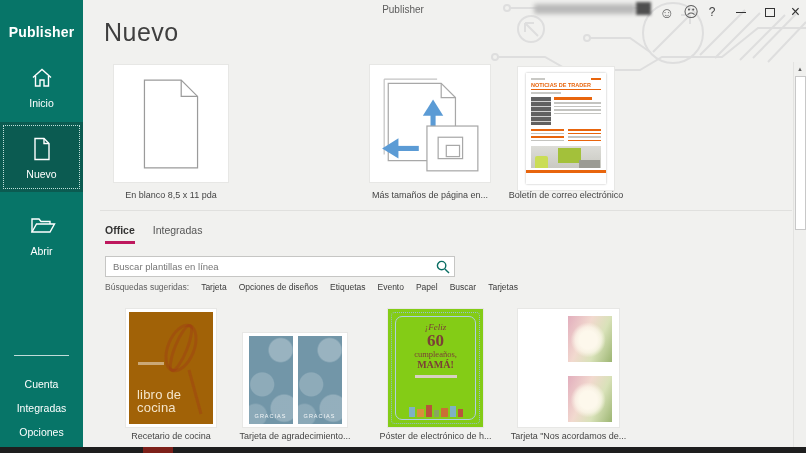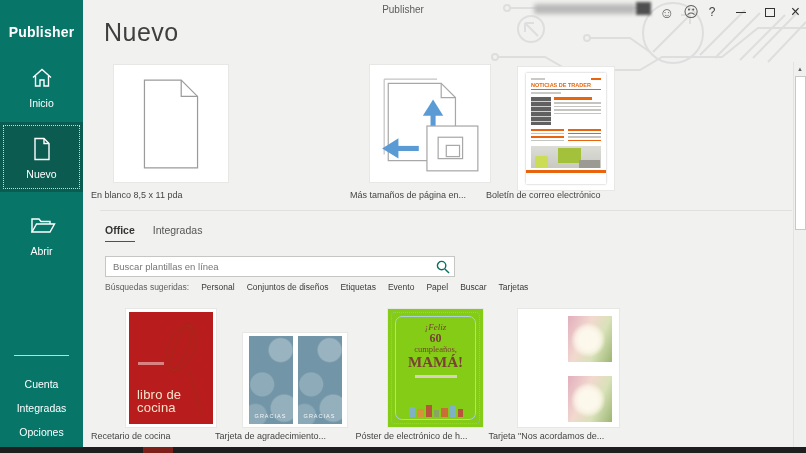--- a/index.html
+++ b/index.html
@@ -36,35 +36,35 @@
   
   .decor{position:absolute;left:490px;top:0;pointer-events:none;}
 
   
   .page-heading{position:absolute;left:104px;top:18px;font-size:25px;font-weight:300;color:#3f3f3f;letter-spacing:.5px;}
 
   
   .tpl{position:absolute;cursor:pointer;}
   .thumb{background:#fff;border:1px solid #e7e7e5;box-sizing:border-box;display:flex;align-items:center;justify-content:center;}
   .tpl-label{position:absolute;left:50%;transform:translateX(-50%);bottom:0;width:160px;
-             font-size:9px;color:#454545;white-space:nowrap;}
+             text-align:center;font-size:9px;color:#454545;white-space:nowrap;}
   .t1{left:113px;top:64px;width:116px;height:136px;}
   .t2{left:241px;top:64px;width:116px;height:136px;}
   .t3{left:369px;top:64px;width:122px;height:136px;}
   .t4{left:517px;top:66px;width:98px;height:134px;}
   .t1 .thumb,.t2 .thumb{width:116px;height:119px;}
   .t3 .thumb{width:122px;height:119px;}
   .t4 .thumb{width:98px;height:125px;}
 
   .row1-sep{position:absolute;left:100px;top:210px;width:692px;border-top:1px solid #e0e0de;}
 
   
   .tabs{position:absolute;left:105px;top:224px;display:flex;gap:18px;}
   .tab{font-size:10.5px;color:#555;padding-bottom:5px;cursor:pointer;}
-  .tab.active{color:#333;font-weight:bold;border-bottom:1px solid #be185d;}
+  .tab.active{color:#333;font-weight:bold;border-bottom:3px solid #be185d;}
 
   
   .search-box{position:absolute;left:105px;top:256px;width:350px;height:21px;background:#fff;
               border:1px solid #c6c6c4;box-sizing:border-box;}
   .search-box input{position:absolute;left:0;top:0;width:328px;height:19px;border:0;outline:0;
               padding:0 0 0 7px;font-size:9.5px;font-family:"Liberation Sans",sans-serif;color:#444;background:transparent;}
   .search-box input::placeholder{color:#767676;opacity:1;}
   .search-icon-btn{position:absolute;right:4px;top:3px;width:14px;height:14px;cursor:pointer;}
 
   .suggestions{position:absolute;left:105px;top:282px;display:flex;gap:12px;font-size:8.5px;white-space:nowrap;}
@@ -74,43 +74,43 @@
   
   .g1{left:125px;top:308px;width:92px;height:133px;}
   .g2{left:242px;top:308px;width:106px;height:133px;}
   .g3{left:387px;top:308px;width:97px;height:133px;}
   .g4{left:517px;top:308px;width:103px;height:133px;}
   .g1 .thumb{width:92px;height:120px;padding:3px;}
   .g2 .thumb{width:106px;height:96px;margin-top:24px;padding:4px;gap:5px;}
   .g3 .thumb{width:97px;height:120px;position:relative;}
   .g4 .thumb{width:103px;height:120px;position:relative;}
 
-  .cookbook{position:relative;width:100%;height:100%;background:#b91c1c;overflow:hidden;}
+  .cookbook{position:relative;width:100%;height:100%;background:#a16207;overflow:hidden;}
   .cookbook .author-line{position:absolute;left:9px;top:50px;width:26px;height:3px;background:rgba(255,255,255,.45);}
   .cookbook .cb-text{position:absolute;left:8px;bottom:10px;color:#f4e5cb;font-size:13px;line-height:.95;letter-spacing:.2px;}
   .whisk{position:absolute;right:2px;top:6px;}
 
   .ty-card{position:relative;width:44px;height:88px;background:#7296a8;
      background-image:
        radial-gradient(circle at 72% 16%, rgba(255,255,255,.28) 0 14%, transparent 16%),
        radial-gradient(circle at 30% 55%, rgba(255,255,255,.20) 0 20%, transparent 22%),
        radial-gradient(circle at 80% 82%, rgba(255,255,255,.24) 0 16%, transparent 18%),
        radial-gradient(circle at 15% 90%, rgba(255,255,255,.18) 0 12%, transparent 14%);}
   .ty-card .gracias{position:absolute;bottom:5px;left:0;width:100%;text-align:center;
        font-size:5.5px;letter-spacing:1px;color:rgba(255,255,255,.9);}
 
   .poster{position:absolute;inset:0;background:#84cc16;}
   .poster .frame-outer{position:absolute;inset:3px;border:1px dotted #93bdd3;border-radius:4px;}
   .poster .frame-inner{position:absolute;inset:7px;border:1px solid #aecfe0;border-radius:7px;}
   .poster .p-text{position:absolute;left:0;top:13px;width:100%;text-align:center;
        font-family:"Liberation Serif",serif;color:#7b4036;}
   .poster .p-l1{font-size:9px;font-style:italic;}
-  .poster .p-l2{font-size:12px;font-weight:bold;line-height:1;}
+  .poster .p-l2{font-size:17px;font-weight:bold;line-height:1;}
   .poster .p-l3{font-size:8.5px;}
-  .poster .p-l4{font-size:15px;font-weight:bold;line-height:1.15;}
+  .poster .p-l4{font-size:10px;font-weight:bold;line-height:1.15;}
   .poster .p-caption{width:42px;height:3px;background:#d9d0c3;margin:4px auto 0 auto;}
   .poster .houses{position:absolute;bottom:10px;left:12px;right:12px;display:flex;align-items:flex-end;justify-content:center;gap:2px;}
   .poster .houses div{display:block;}
 
   .mem-card{position:absolute;inset:0;background:#fff;}
   .flower{position:absolute;right:7px;width:44px;height:46px;
      background:
        radial-gradient(circle at 46% 52%, #fdf8ec 0 26%, rgba(253,248,236,.75) 38%, rgba(253,248,236,0) 52%),
        linear-gradient(115deg,#e2aebd 0%,#f2d9cf 38%,#d9e2b9 66%,#9cb572 100%);}
   .flower.f-top{top:7px;}
@@ -315,22 +315,22 @@
     <span class="search-icon-btn">
       <svg width="14" height="14" viewBox="0 0 14 14" fill="none" stroke="#0a6e63" stroke-width="1.4">
         <circle cx="5.6" cy="5.6" r="4.2"></circle>
           <path d="M8.9 8.9 L13 13"></path>
       </svg>
     </span>
   </div>
 
   <div class="suggestions">
     <span class="sugg-label">Búsquedas sugeridas:</span>
-    <span class="sugg-link">Personal</span>
-    <span class="sugg-link">Conjuntos de diseños</span>
+    <span class="sugg-link">Tarjeta</span>
+    <span class="sugg-link">Opciones de diseños</span>
     <span class="sugg-link">Etiquetas</span>
     <span class="sugg-link">Evento</span>
     <span class="sugg-link">Papel</span>
     <span class="sugg-link">Buscar</span>
     <span class="sugg-link">Tarjetas</span>
   </div>
 
   <div class="tpl g1">
     <div class="thumb">
       <div class="cookbook">

